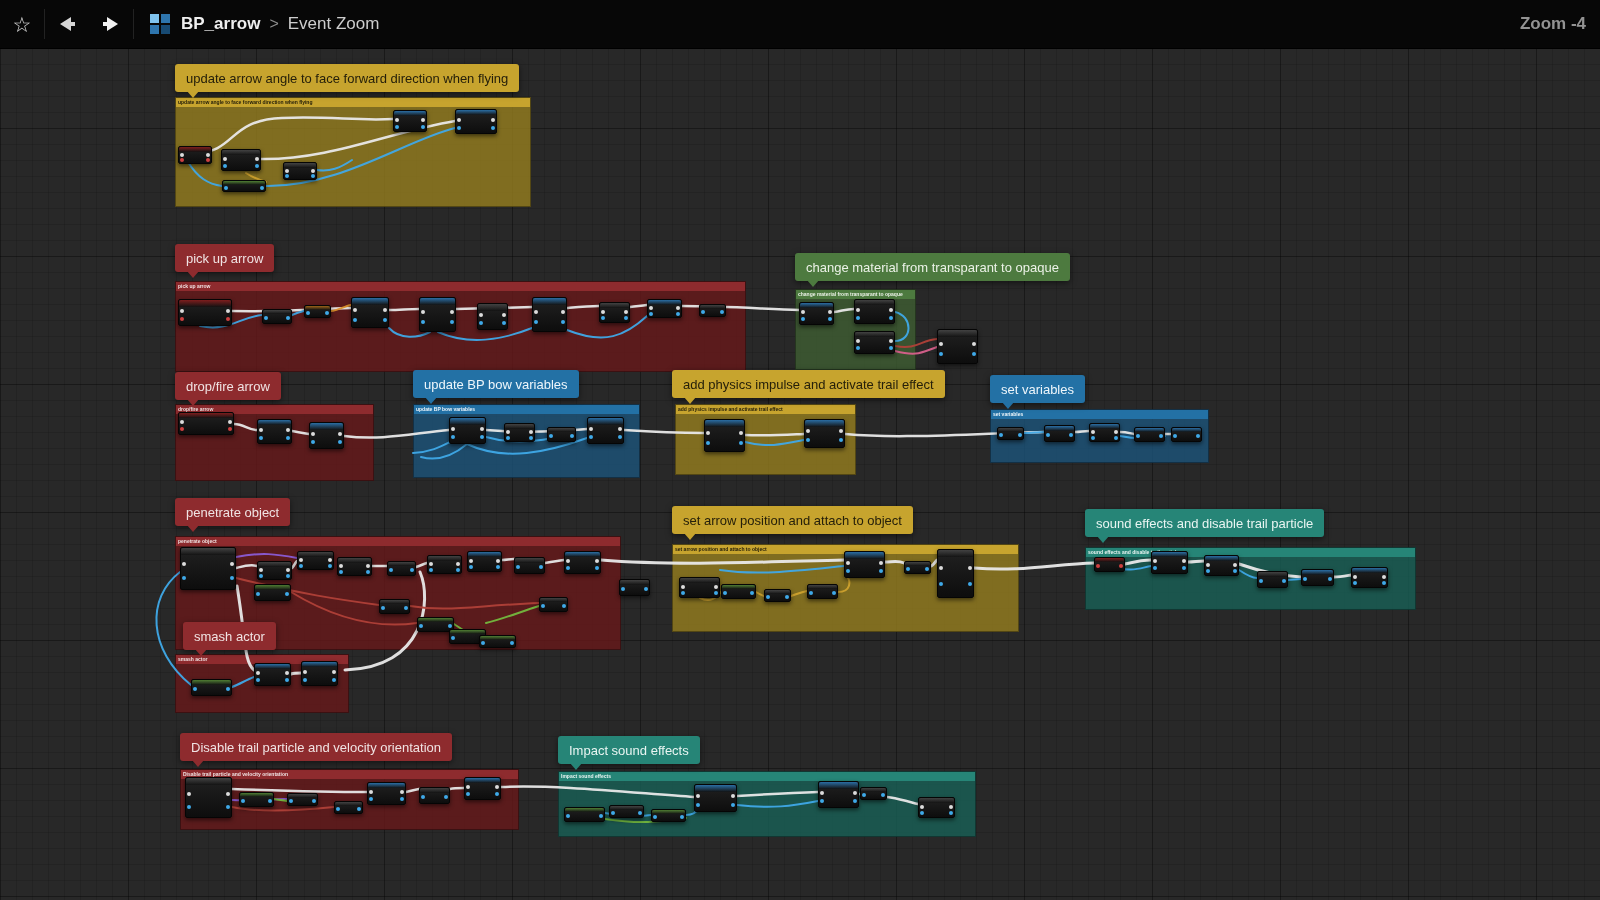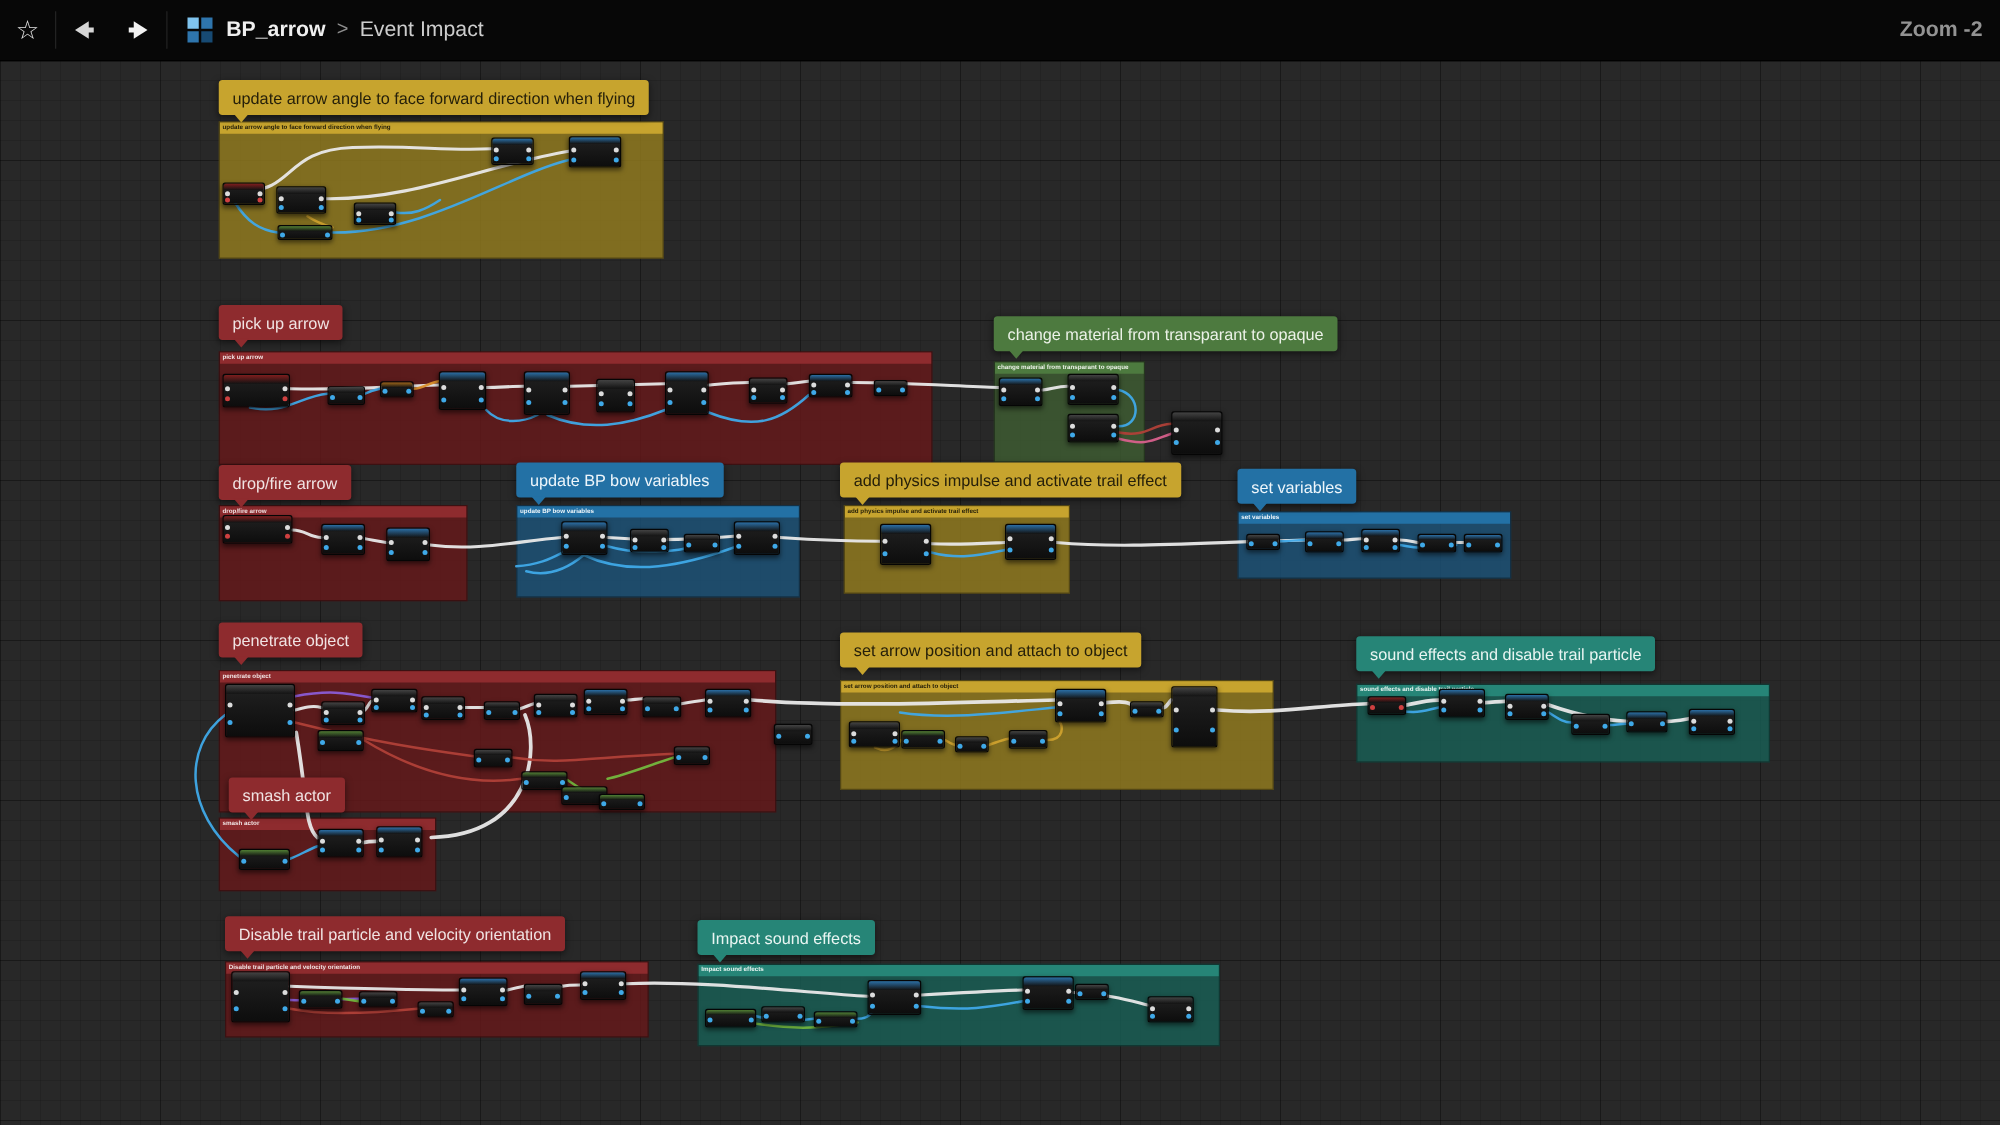--- a/index.html
+++ b/index.html
@@ -699,15 +699,15 @@
   </div>
   <div class="tb-sep"></div>
   <span class="bp-icon">
       <span style="background: rgb(127, 195, 238);"></span>
       <span style="background: rgb(46, 117, 173);"></span>
       <span style="background: rgb(46, 117, 173);"></span>
       <span style="background: rgb(23, 74, 115);"></span>
     </span>
   <span class="crumb-asset">BP_arrow</span>
   <span class="crumb-sep">&gt;</span>
-  <span class="crumb-page">Event Impact</span>
-  <span class="zoom">Zoom -2</span>
+  <span class="crumb-page">Event Zoom</span>
+  <span class="zoom">Zoom -4</span>
 </header>
 
 </body></html>

